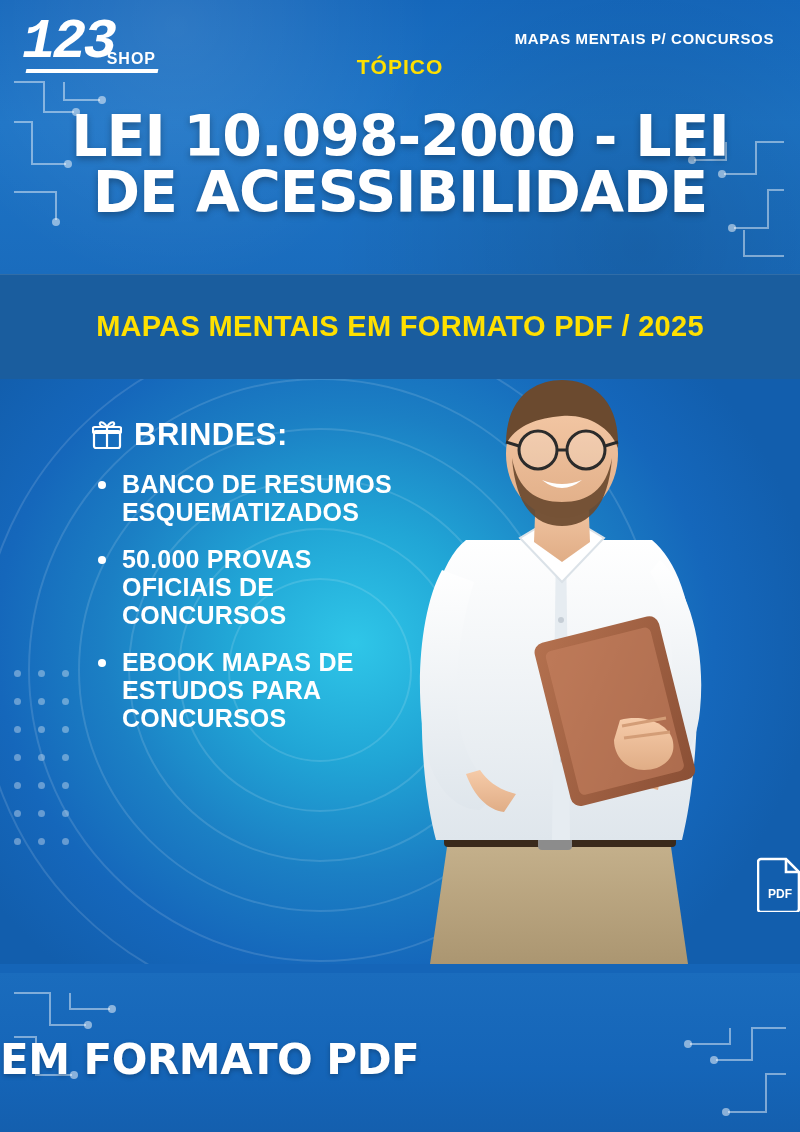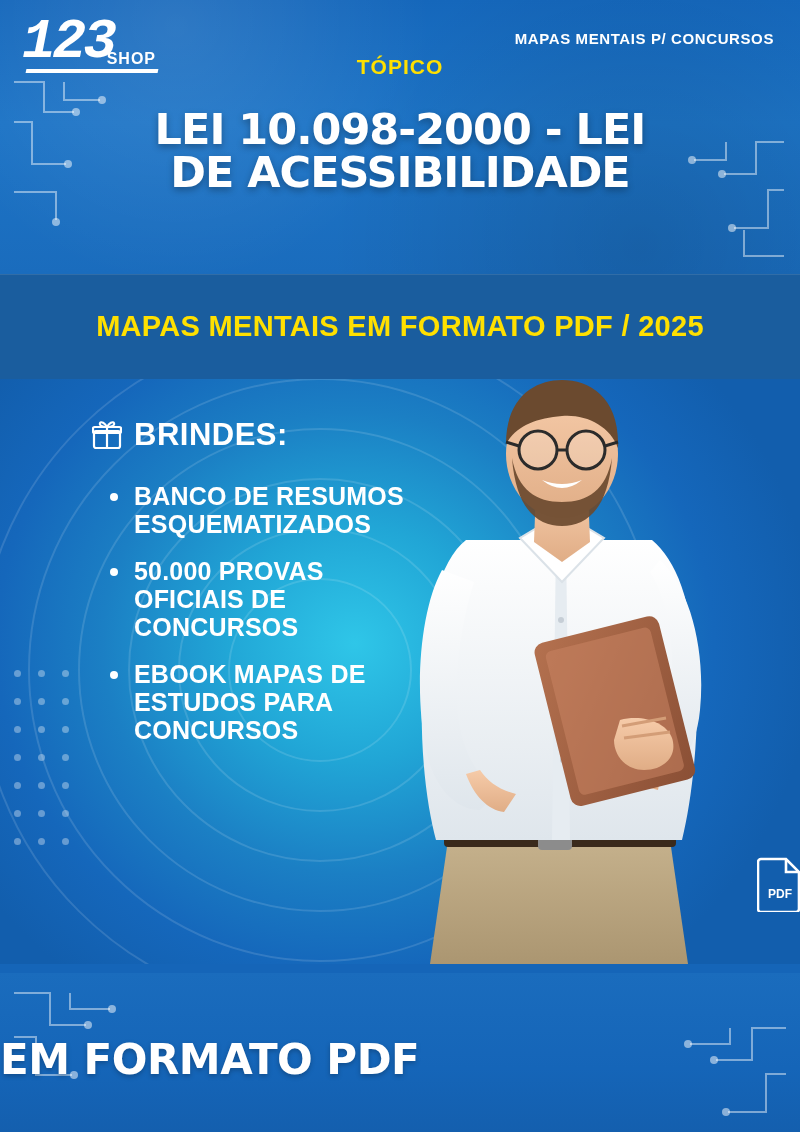--- a/index.html
+++ b/index.html
@@ -102,21 +102,21 @@
 
   .main-title {
     position: absolute;
     left: 30px;
     right: 30px;
     top: 108px;
     text-align: center;
     color: #ffffff;
     font-family: "DejaVu Sans", sans-serif;
     font-weight: 700;
-    font-size: 43px;
+    font-size: 57px;
     line-height: 0.99;
     letter-spacing: -1px;
     text-shadow: 0 3px 7px rgba(0,0,0,0.30);
     z-index: 4;
   }
 
   
   .circuit {
     position: absolute;
     stroke: rgba(255,255,255,0.45);
@@ -208,21 +208,21 @@
     font-size: 31px;
     font-weight: 700;
     letter-spacing: 0.5px;
     color: #ffffff;
   }
   .bonus-list {
     position: absolute;
     left: 96px;
     top: 100px;
     width: 330px;
-    margin: 12px;
+    margin: 0;
     padding: 0;
     list-style: none;
     z-index: 6;
   }
   .bonus-list li {
     position: relative;
     padding-left: 26px;
     margin-bottom: 19px;
     font-family: "Liberation Sans Narrow", "Liberation Sans", sans-serif;
     font-size: 25px;

